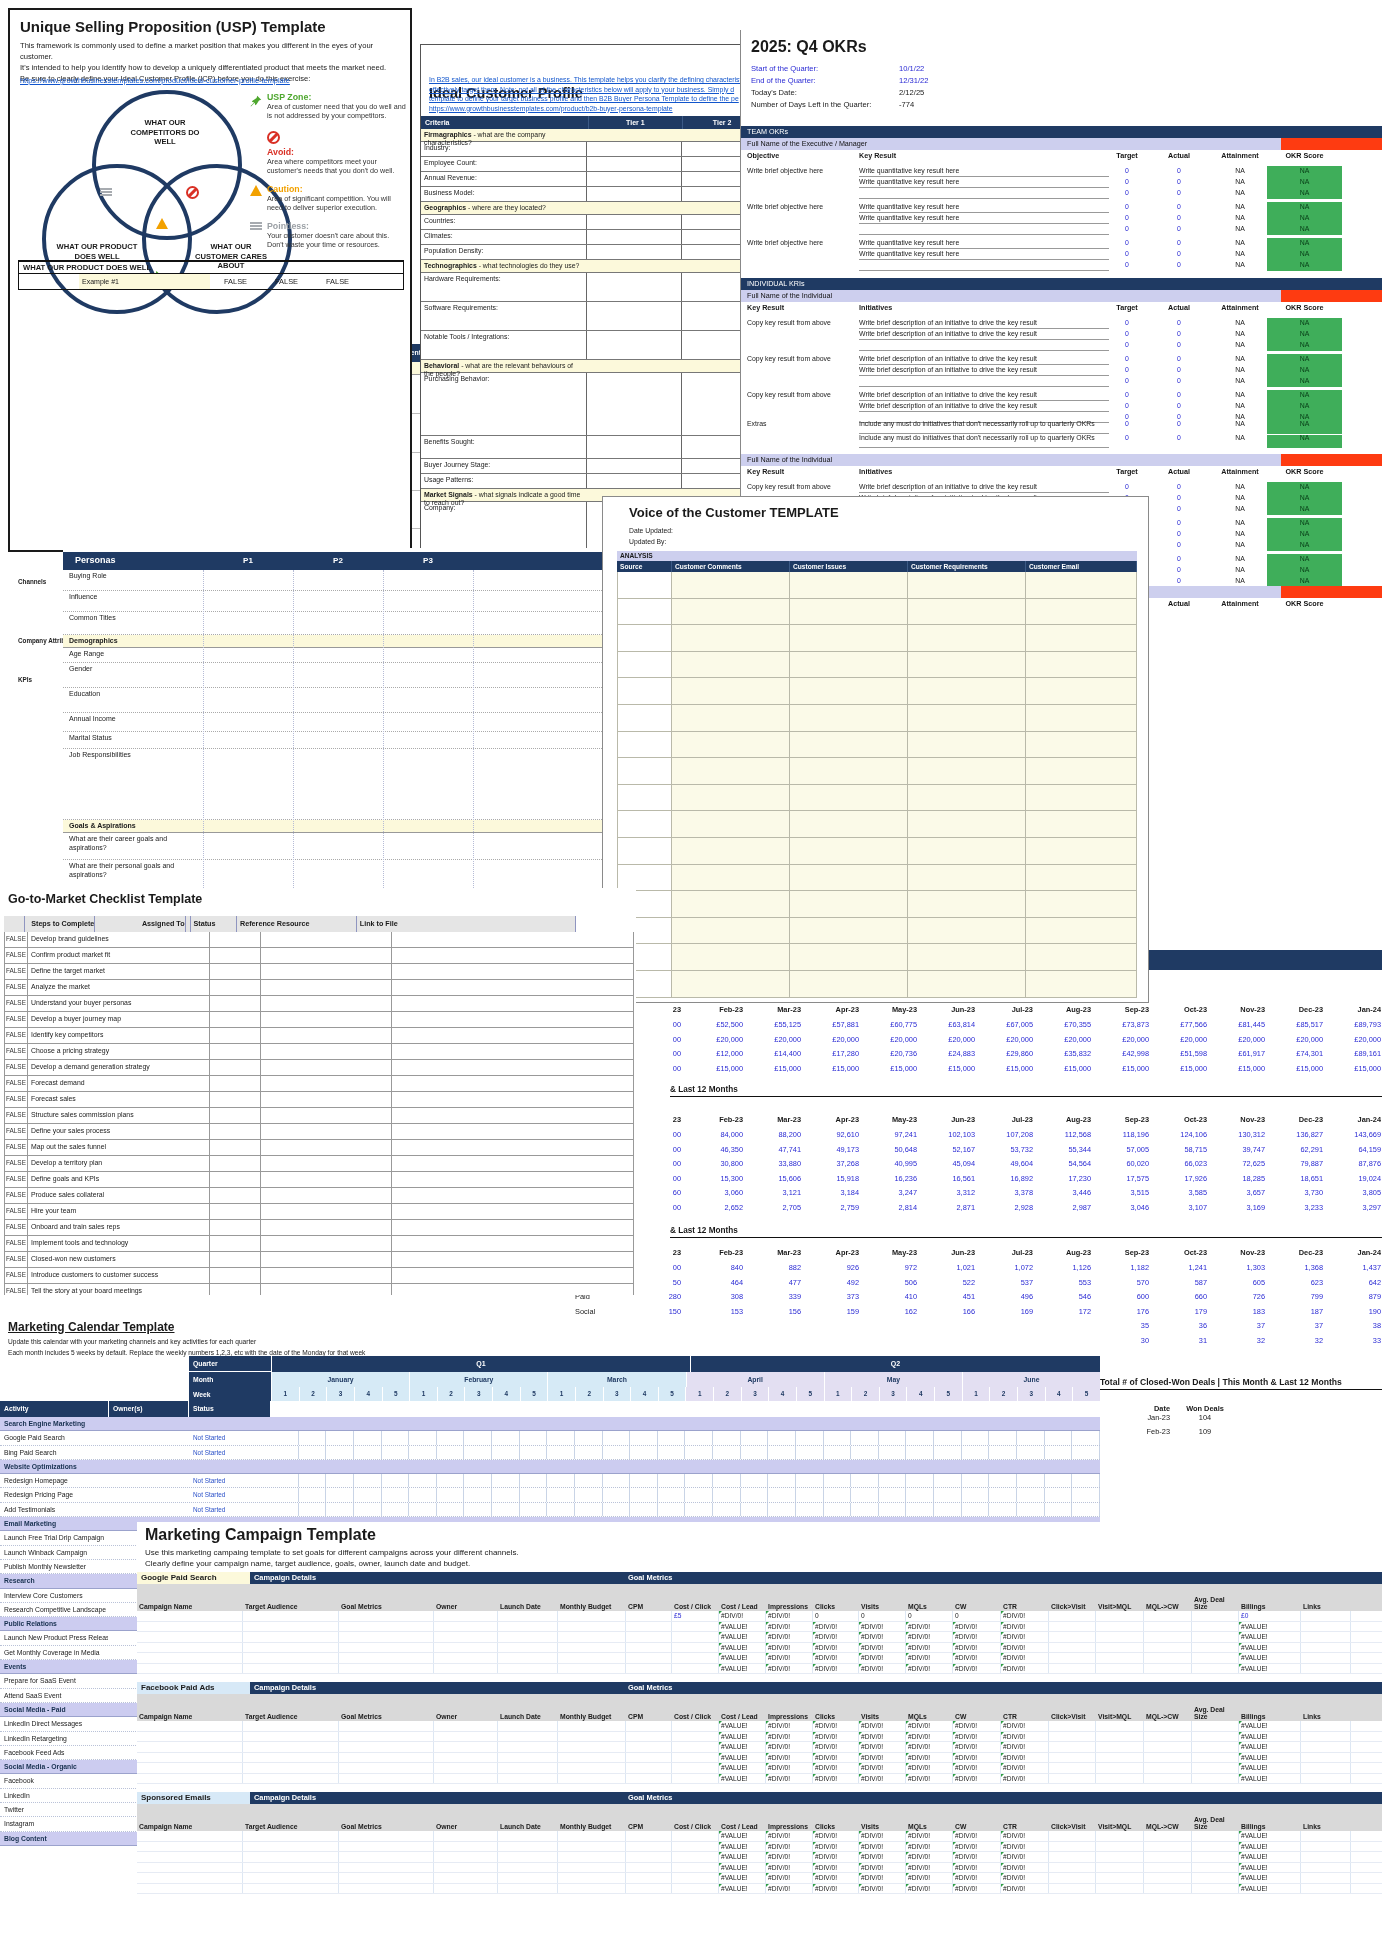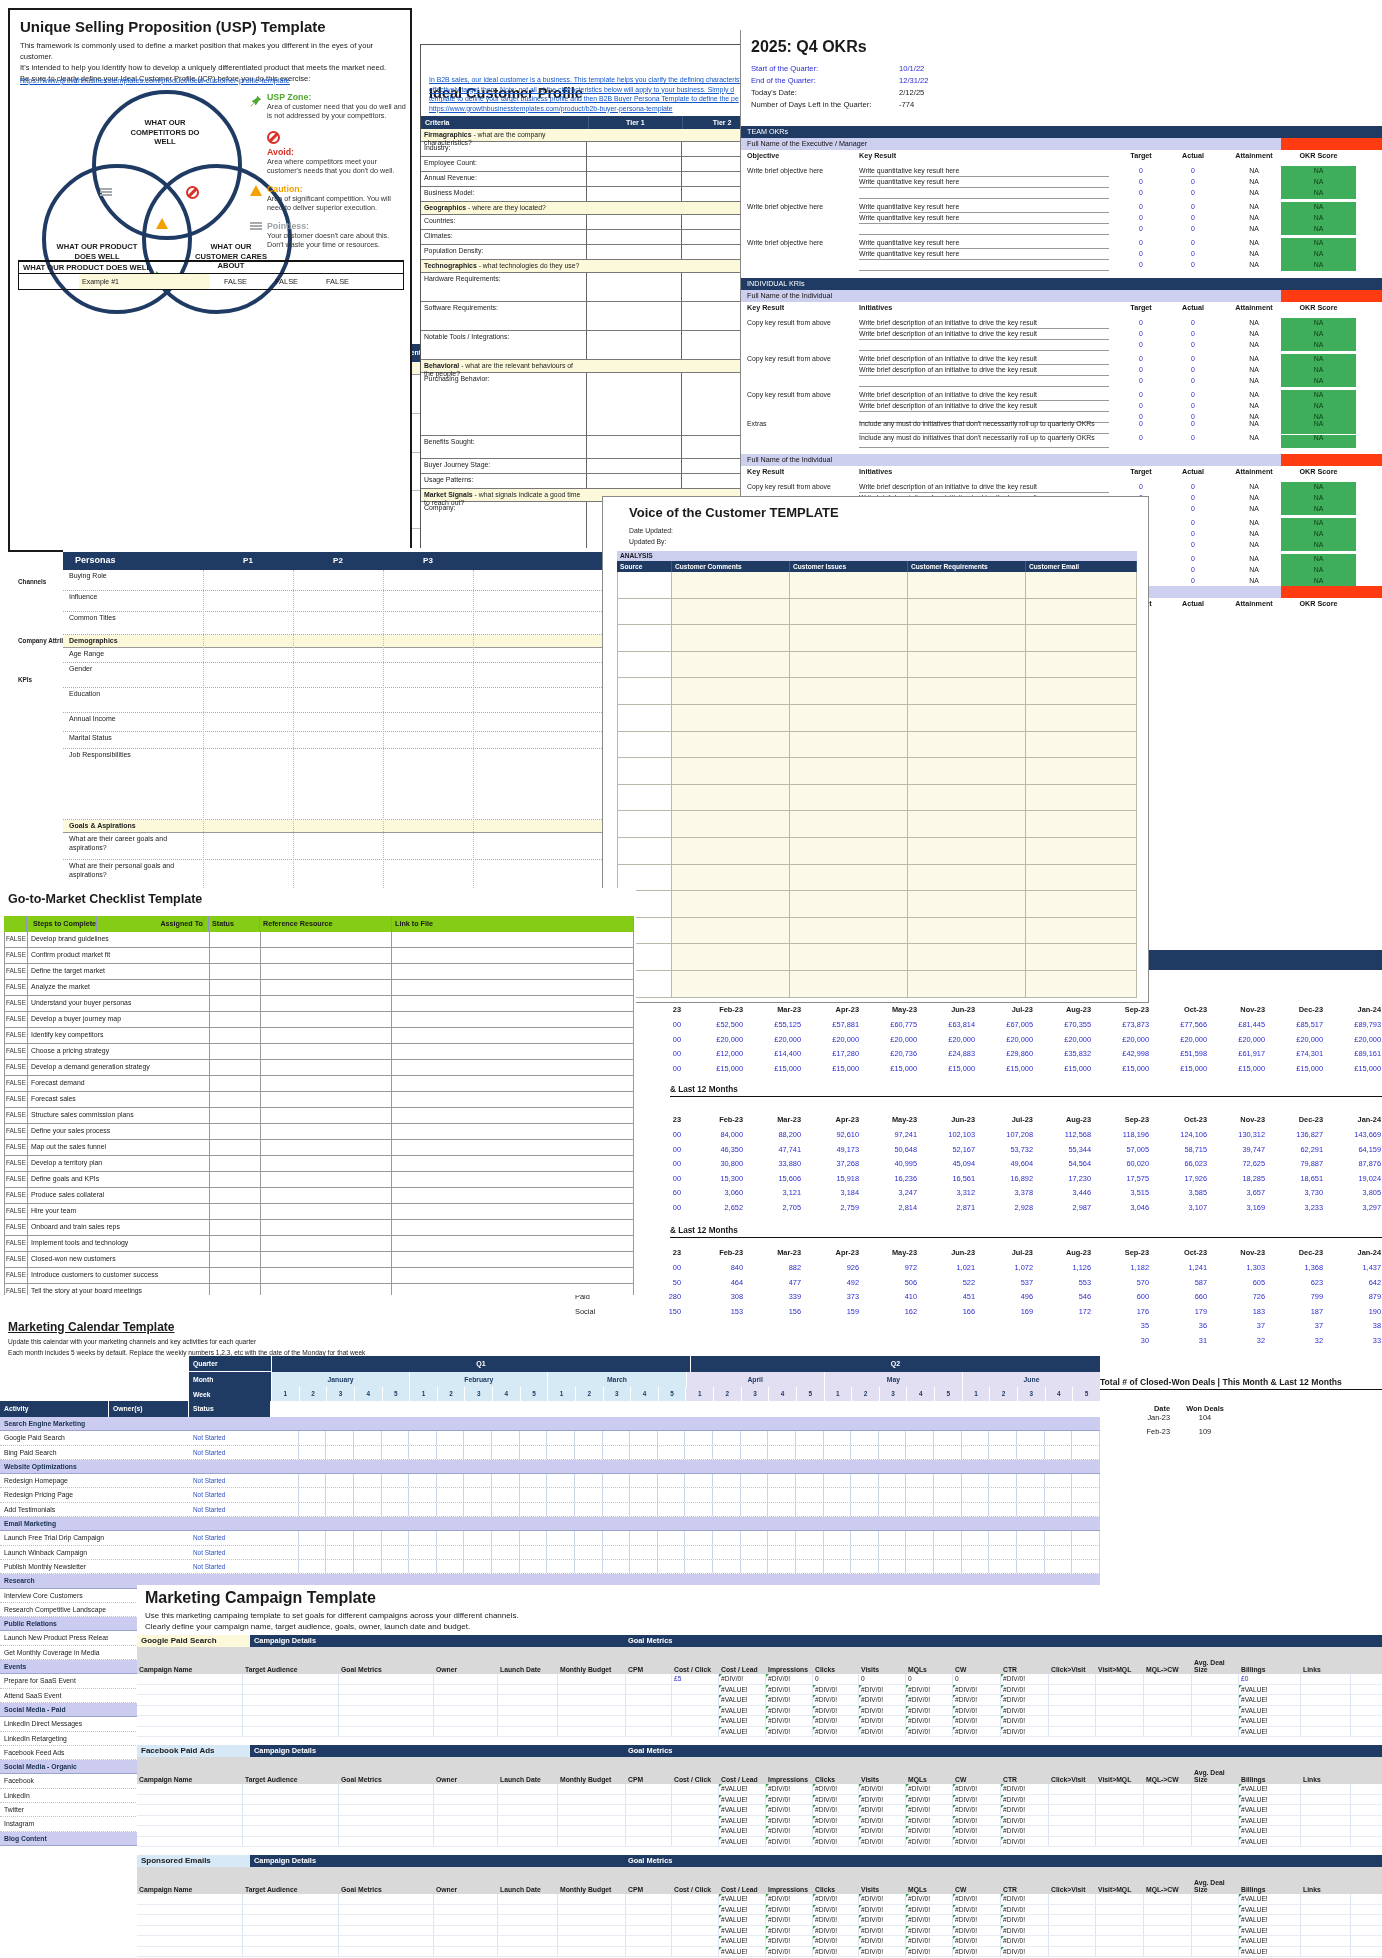--- a/index.html
+++ b/index.html
@@ -88,21 +88,21 @@
   .okbar{position:absolute;left:0;width:642px;height:12px;font-size:7.2px;font-weight:normal;line-height:12px;padding-left:6px;box-sizing:border-box;}
   .okbar.navy{background:#1f3a63;color:#fff;}
   .okbar.lav{background:#cdcfee;color:#111;}
   .redblock{position:absolute;left:540px;width:102px;top:0;bottom:0;background:#fe3b11;}
   .okhdr{position:absolute;left:0;width:642px;display:flex;font-size:7.2px;font-weight:bold;height:12px;line-height:12px;}
   .orow{display:flex;height:11px;font-size:6.9px;line-height:10px;position:relative;}
   .orow.tall{height:14px;line-height:6.8px;padding-top:1px;box-sizing:border-box;}
   .orow.gstart{margin-top:3px;}
   .o-obj{width:114px;padding-left:6px;box-sizing:border-box;overflow:hidden;}
   .o-kr{width:250px;margin-left:4px;border-bottom:1px solid #999;overflow:hidden;}
-  .o-t{width:36px;margin-left:14px;text-align:center;color:#2a2ad4;}
+  .o-t{width:36px;text-align:center;color:#2a2ad4;}
   .o-a{width:36px;margin-left:16px;text-align:center;color:#2a2ad4;}
   .o-att{width:46px;margin-left:20px;text-align:center;}
   .o-sc{width:75px;margin-left:4px;text-align:center;background:#3fae5a;color:#073c16;}
   .okhdr .o-kr{border-bottom:none;}
   .okhdr .o-t,.okhdr .o-a{color:#111;}
   .okhdr .o-sc{background:transparent;color:#111;}
   .okstack{position:absolute;left:0;width:642px;}
 
   
   #personas{left:63px;top:548px;width:571px;height:357px;z-index:6;}
@@ -127,21 +127,21 @@
   .vhead .c0{width:55px}.vhead .c1{width:118px}.vhead .c2{width:118px}.vhead .c3{width:118px}.vhead .c4{width:111px}
   #vrows{position:absolute;left:14px;top:75px;width:520px;}
   .vrow{display:flex;height:26.6px;}
   .vrow .cell{box-sizing:border-box;border-right:1px solid #b9b9a9;border-bottom:1px solid #b9b9a9;background:#fbfae8;}
   .vrow .c0{width:55px;background:#fff;border-left:1px solid #b9b9a9;}
   .vrow .c1{width:118px}.vrow .c2{width:118px}.vrow .c3{width:118px}.vrow .c4{width:111px}
 
   
   #gtm{left:4px;top:888px;width:632px;height:407px;z-index:8;}
   #gtm .title{position:absolute;left:4px;top:4px;font-size:12.5px;font-weight:bold;}
-  .ghead{position:absolute;left:0;top:28px;display:flex;width:630px;height:16px;background:#84cc16;font-size:7.2px;font-weight:bold;line-height:16px;}
+  .ghead{position:absolute;left:0;top:28px;display:flex;width:572px;height:16px;background:#e5e5e5;font-size:7.2px;font-weight:bold;line-height:16px;}
   .ghead span{box-sizing:border-box;border-right:1px solid #8f95c0;padding-left:3px;}
   .gc0{width:23px}.gc1{width:182px;display:flex;justify-content:space-between;padding-right:4px;}.gc2{width:51px}.gc3{width:132px}.gc4{width:242px}
   #grows{position:absolute;left:0;top:44px;width:630px;}
   .grow{display:flex;height:15px;border-bottom:1px solid #999;border-left:1px solid #999;font-size:6.9px;line-height:14px;}
   .grow span{box-sizing:border-box;border-right:1px solid #999;}
   .grow .f{width:23px;font-size:6.4px;color:#333;padding-left:1px;}
   .grow .st{width:182px;padding-left:3px;}
 
   
   #fin{left:555px;top:943px;width:827px;height:517px;z-index:1;}
@@ -187,21 +187,21 @@
   #crows{position:absolute;left:0;top:101px;width:1100px;}
   .crow{position:relative;height:13.3px;border-bottom:1px dotted #b9c2d8;font-size:6.8px;line-height:13px;}
   .crow .act{position:absolute;left:4px;width:104px;white-space:nowrap;overflow:hidden;}
   .crow .own{position:absolute;left:109px;width:80px;}
   .crow .stat{position:absolute;left:193px;width:78px;color:#2a50c8;font-size:6.4px;}
   .crow .weekgrid{position:absolute;left:271px;right:0;top:0;bottom:0;background:repeating-linear-gradient(to right,transparent 0 26.63px,#c9d4e6 26.63px 27.63px);}
   .crow.section{background:#ccccf0;font-weight:bold;color:#17304f;border-bottom:1px solid #9ba2cc;}
   .crow.section .weekgrid{background:none;}
 
   
-  #camp{left:137px;top:1585px;width:1245px;height:373px;z-index:10;}
+  #camp{left:137px;top:1522px;width:1245px;height:373px;z-index:10;}
   #camp .title{position:absolute;left:8px;top:4px;font-size:16px;font-weight:bold;}
   #camp .d1{position:absolute;left:8px;top:26px;font-size:8px;}
   #camp .d2{position:absolute;left:8px;top:37px;font-size:8px;}
   .csec{position:absolute;left:0;width:1245px;}
   .cbar{display:flex;height:12px;}
   .cbar .slabel{width:113px;font-size:8px;font-weight:bold;line-height:12px;padding-left:4px;box-sizing:border-box;}
   .cbar .cdet{width:374px;background:#1f3a63;color:#fff;font-size:7.4px;font-weight:bold;line-height:12px;padding-left:4px;box-sizing:border-box;}
   .cbar .cgoal{flex:1;background:#1f3a63;color:#fff;font-size:7.4px;font-weight:bold;line-height:12px;padding-left:4px;box-sizing:border-box;}
   .g-label{background:#fcf9db;} .b-label{background:#d7e9f7;}
   .chead{display:flex;align-items:flex-end;background:#d9d9d9;height:27px;font-size:6.8px;font-weight:bold;line-height:7.2px;}

